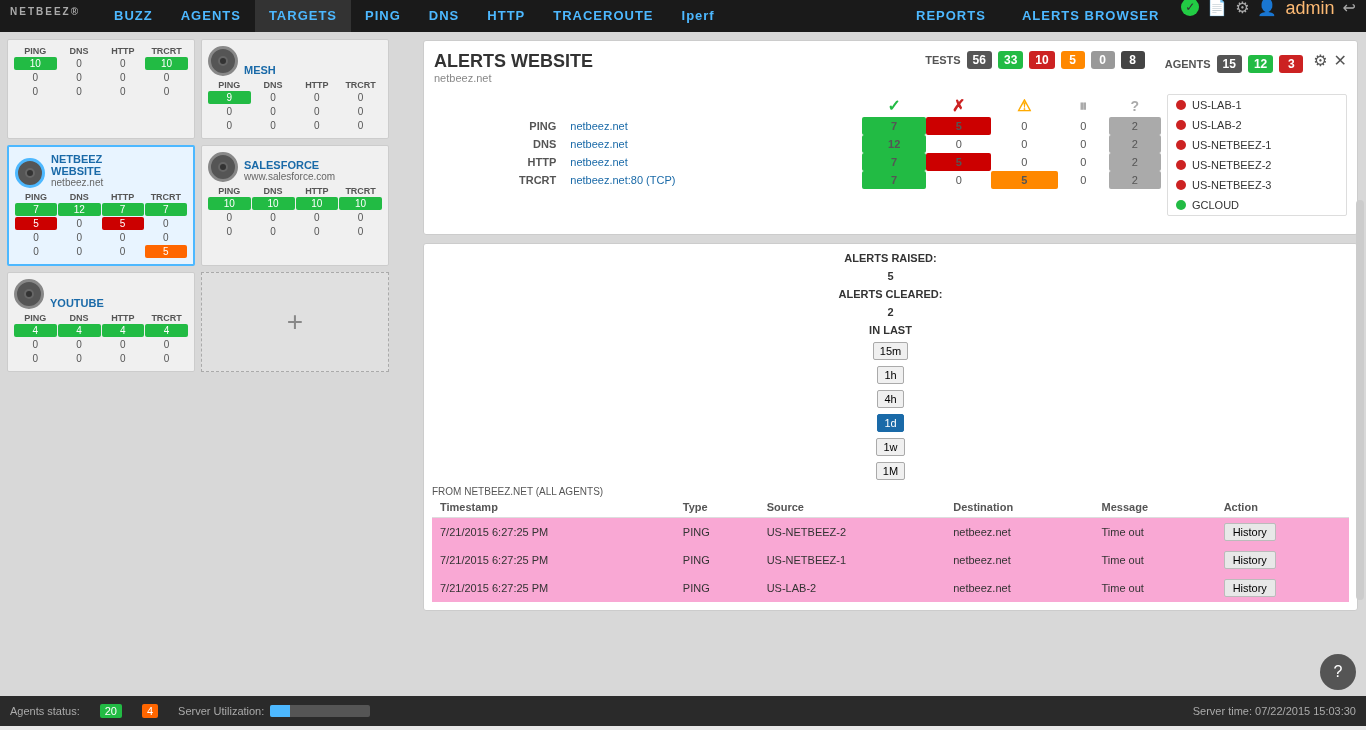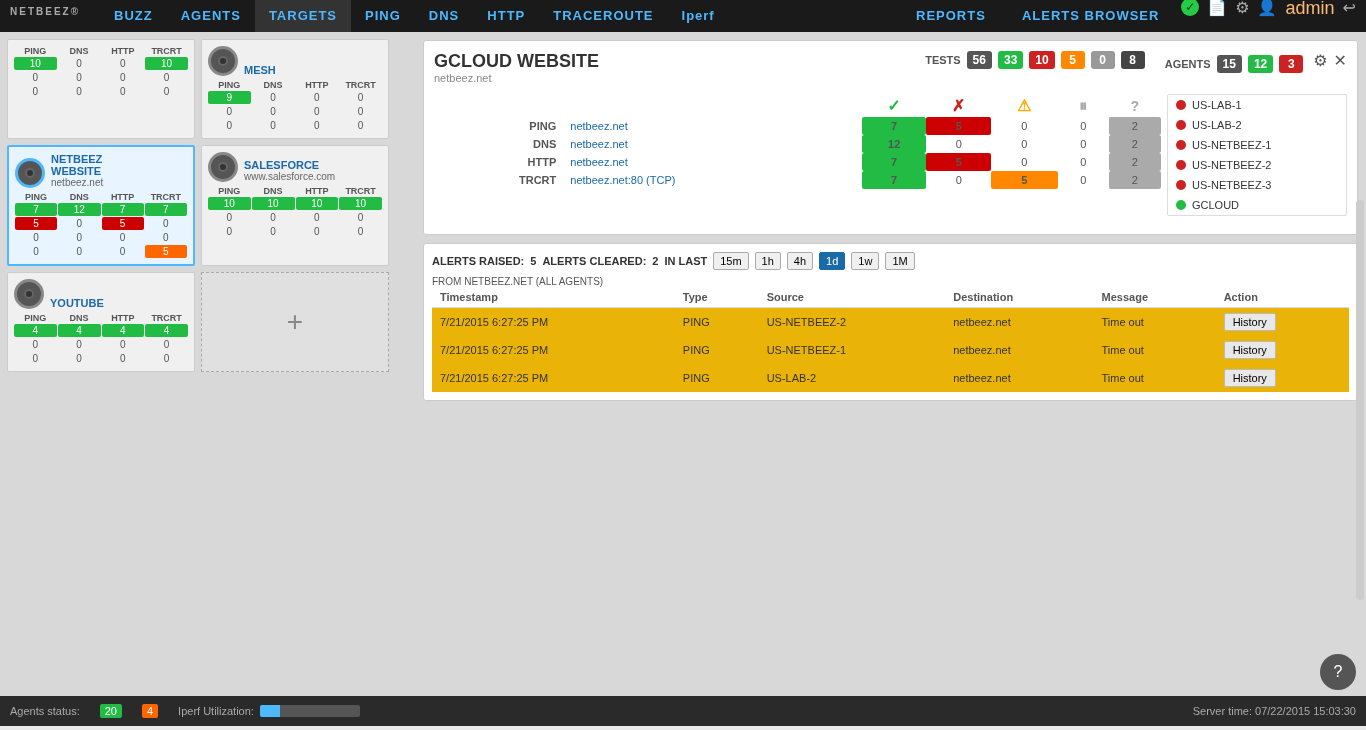--- a/index.html
+++ b/index.html
@@ -274,20 +274,21 @@
       border: 1px solid #ccc;
       border-radius: 3px;
       padding: 8px;
     }
     .alerts-header {
       display: flex;
       align-items: center;
       gap: 6px;
       margin-bottom: 6px;
       flex-wrap: wrap;
+      flex-direction: column;
     }
     .alerts-header-text { font-size: 11px; font-weight: bold; color: #333; }
     .time-btn {
       padding: 2px 6px;
       border: 1px solid #aaa;
       background: #f0f0f0;
       cursor: pointer;
       font-size: 11px;
       border-radius: 2px;
     }
@@ -307,21 +308,21 @@
       font-size: 11px;
       font-weight: bold;
       color: #555;
       padding: 4px 8px;
       border-bottom: 1px solid #ddd;
     }
     .alerts-table td {
       padding: 5px 8px;
       font-size: 11px;
     }
-    .alerts-table tr.alert-raised { background: #eab308; padding-left: 32px; }
+    .alerts-table tr.alert-raised { background: #f9a8d4; padding-left: 32px; }
     .alerts-table tr.alert-cleared { background: #e0ffe0; }
     .history-btn {
       padding: 2px 8px;
       background: #e8e8e8;
       border: 1px solid #bbb;
       border-radius: 2px;
       cursor: pointer;
       font-size: 11px;
     }
 
@@ -536,21 +537,21 @@
     </div>
 
     <div class="add-card">+</div>
   </div>
 
   <div class="right-panel">
 
     <div class="detail-card">
       <div class="detail-header">
         <div class="detail-title-section">
-          <div class="detail-title">GCLOUD WEBSITE</div>
+          <div class="detail-title">ALERTS WEBSITE</div>
           <div class="detail-subtitle">netbeez.net</div>
         </div>
         <div class="detail-stats-row">
           <span class="detail-label">TESTS</span>
           <span class="badge badge-num">56</span>
           <span class="badge badge-green">33</span>
           <span class="badge badge-red" style="background:#cc2222;">10</span>
           <span class="badge badge-orange">5</span>
           <span class="badge badge-gray">0</span>
           <span class="badge badge-dark">8</span>
@@ -719,21 +720,21 @@
   <div style="position:fixed;right:2px;top:200px;width:8px;height:400px;background:#ccc;border-radius:4px;"></div>
 </div>
 
 <div class="status-bar">
   <div class="agent-count">
     <span>Agents status:</span>
     <span class="status-badge-green">20</span>
     <span class="status-badge-orange">4</span>
   </div>
   <div class="server-util">
-    <span>Iperf Utilization:</span>
+    <span>Server Utilization:</span>
     <div class="util-bar">
       <div class="util-fill"></div>
     </div>
   </div>
   <div class="server-time">
     <span>Server time:</span>
     <span>07/22/2015 15:03:30</span>
   </div>
 </div>
 

